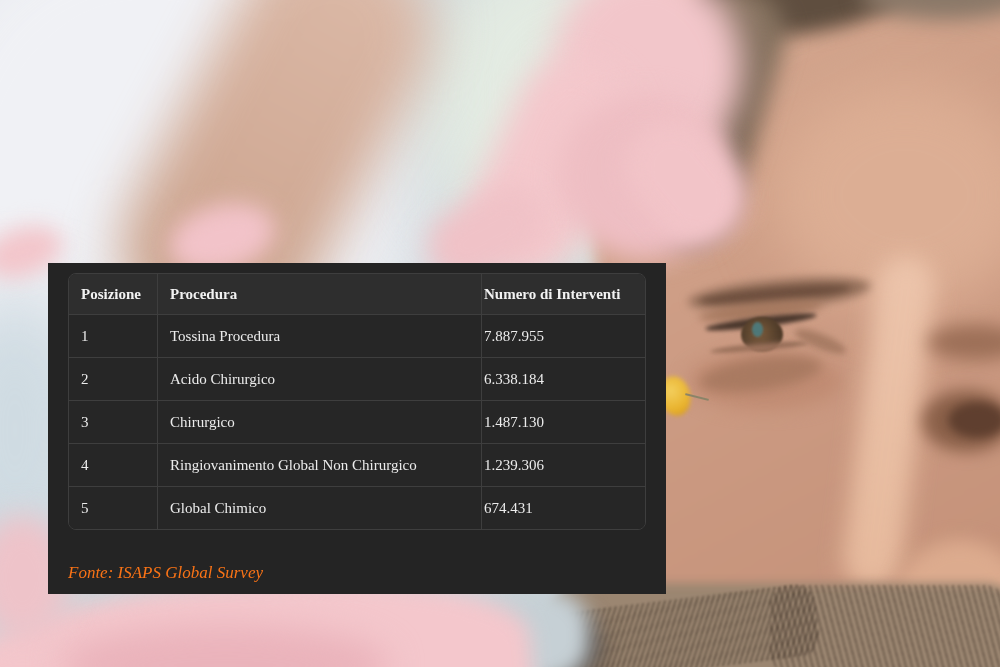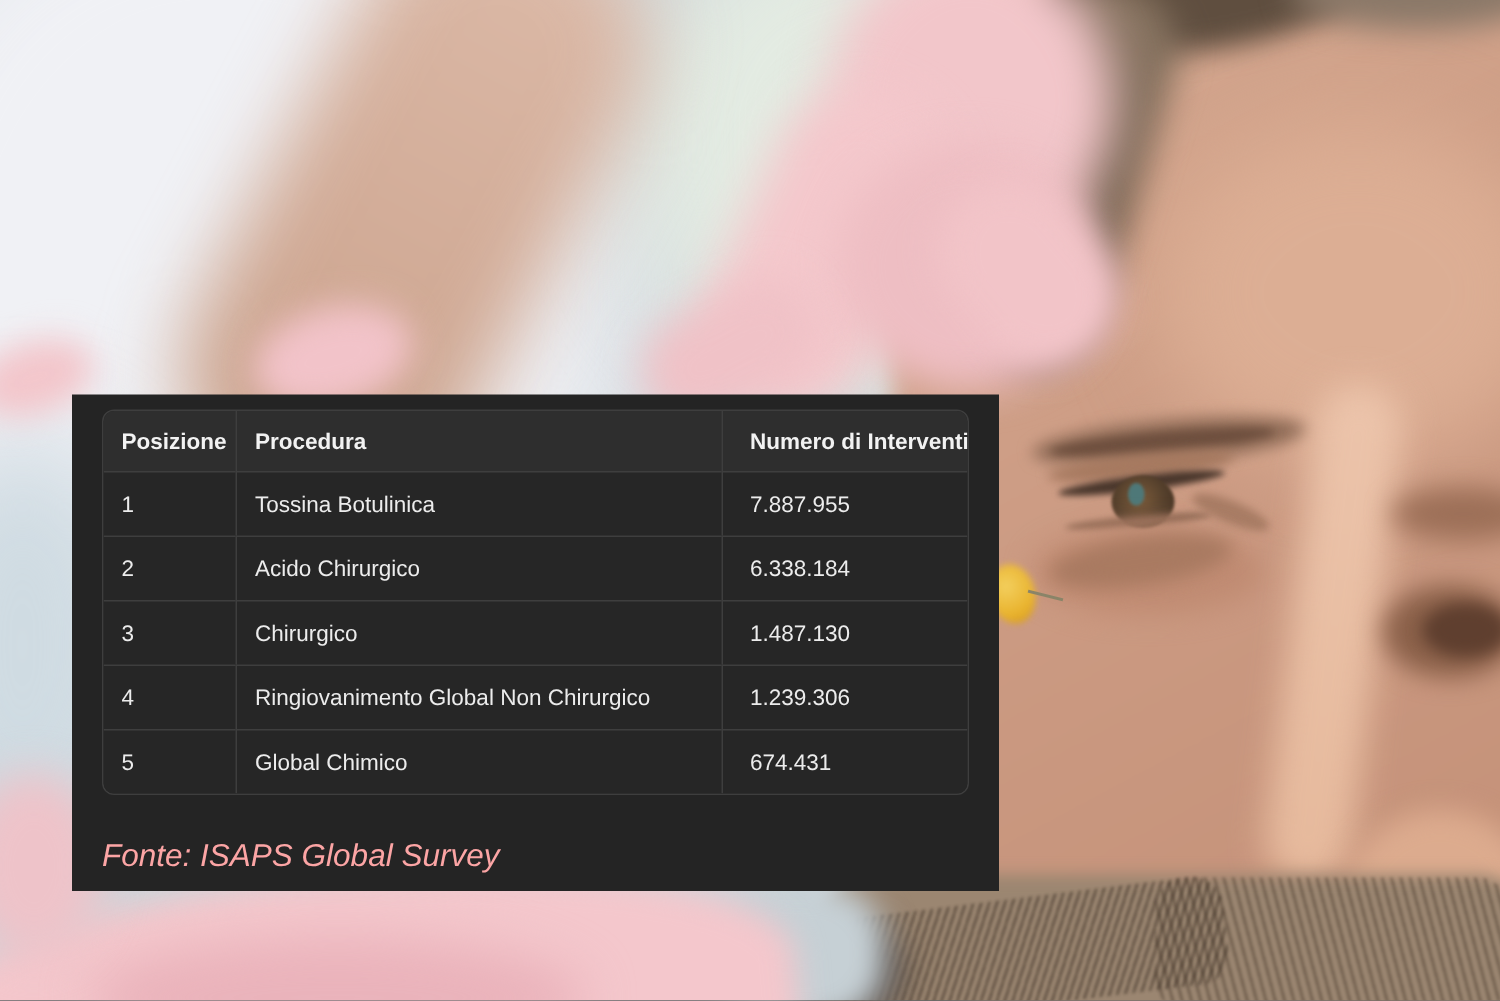--- a/index.html
+++ b/index.html
@@ -1,17 +1,17 @@
 <!DOCTYPE html>
 <html><head>
 <meta charset="utf-8">
 <style>
   html,body{margin:0;padding:0;background:#111;}
   .stage{position:relative;width:1000px;height:667px;overflow:hidden;
-         background:#cdd5da;font-family:Liberation Sans, sans-serif;}
+         background:#cdd5da;font-family:Liberation Serif, serif;}
 
   
   .blob{position:absolute;}
   .sheet{left:-120px;top:-110px;width:540px;height:600px;background:#f0f1f5;border-radius:45%;filter:blur(45px);}
   .left-col{left:-70px;top:290px;width:170px;height:280px;background:#cfdbe2;border-radius:50%;filter:blur(35px);}
   .wall-green{left:420px;top:-70px;width:350px;height:330px;background:#e3ebe2;border-radius:45%;filter:blur(35px);}
   .arm{left:280px;top:-50px;width:195px;height:430px;transform:rotate(28deg);transform-origin:50% 0;
        background:linear-gradient(180deg,#dcbaa8,#caa18b);border-radius:90px;filter:blur(26px);}
 
   .face{left:600px;top:-25px;width:470px;height:730px;
@@ -71,22 +71,22 @@
   
   .panel{position:absolute;left:48px;top:263px;width:618px;height:331px;background:#242424;}
   table.data{position:absolute;left:20px;top:10px;width:578px;border-collapse:separate;border-spacing:0;
              border:1px solid #3e3e3e;border-radius:8px;overflow:hidden;table-layout:fixed;}
   table.data th{background:#2e2e2e;height:38px;text-align:left;font-size:15px;font-weight:700;
                 color:#f2f2f2;white-space:nowrap;}
   table.data td{background:#262626;height:40px;font-size:15px;color:#ececec;white-space:nowrap;
                 border-top:1px solid #3e3e3e;}
   table.data th+th, table.data td+td{border-left:1px solid #3e3e3e;}
   .col-pos{width:88px;} .col-proc{width:324px;} .col-num{width:164px;}
-  .pad-pos{padding-left:12px;} .pad-proc{padding-left:12px;} .pad-num{padding-left:18px;margin-left:28px;}
-  .source-note{position:absolute;left:20px;bottom:11px;font-size:21px;font-style:italic;color:#fca5a5;}
+  .pad-pos{padding-left:12px;} .pad-proc{padding-left:12px;} .pad-num{padding-left:2px;margin-left:28px;}
+  .source-note{position:absolute;left:20px;bottom:11px;font-size:17px;font-style:italic;color:#f97316;}
 </style>
 </head>
 <body>
 
 <div class="stage">
 
   <div class="blob sheet"></div>
   <div class="blob left-col"></div>
   <div class="blob wall-green"></div>
   <div class="blob arm"></div>
@@ -146,21 +146,21 @@
       <thead>
         <tr>
           <th class="pad-pos">Posizione</th>
           <th class="pad-proc">Procedura</th>
           <th class="pad-num">Numero di Interventi</th>
         </tr>
       </thead>
       <tbody>
         <tr>
           <td class="pad-pos">1</td>
-          <td class="pad-proc">Tossina Botulinica</td>
+          <td class="pad-proc">Tossina Procedura</td>
           <td class="pad-num">7.887.955</td>
         </tr>
         <tr>
           <td class="pad-pos">2</td>
           <td class="pad-proc">Acido Chirurgico</td>
           <td class="pad-num">6.338.184</td>
         </tr>
         <tr>
           <td class="pad-pos">3</td>
           <td class="pad-proc">Chirurgico</td>

